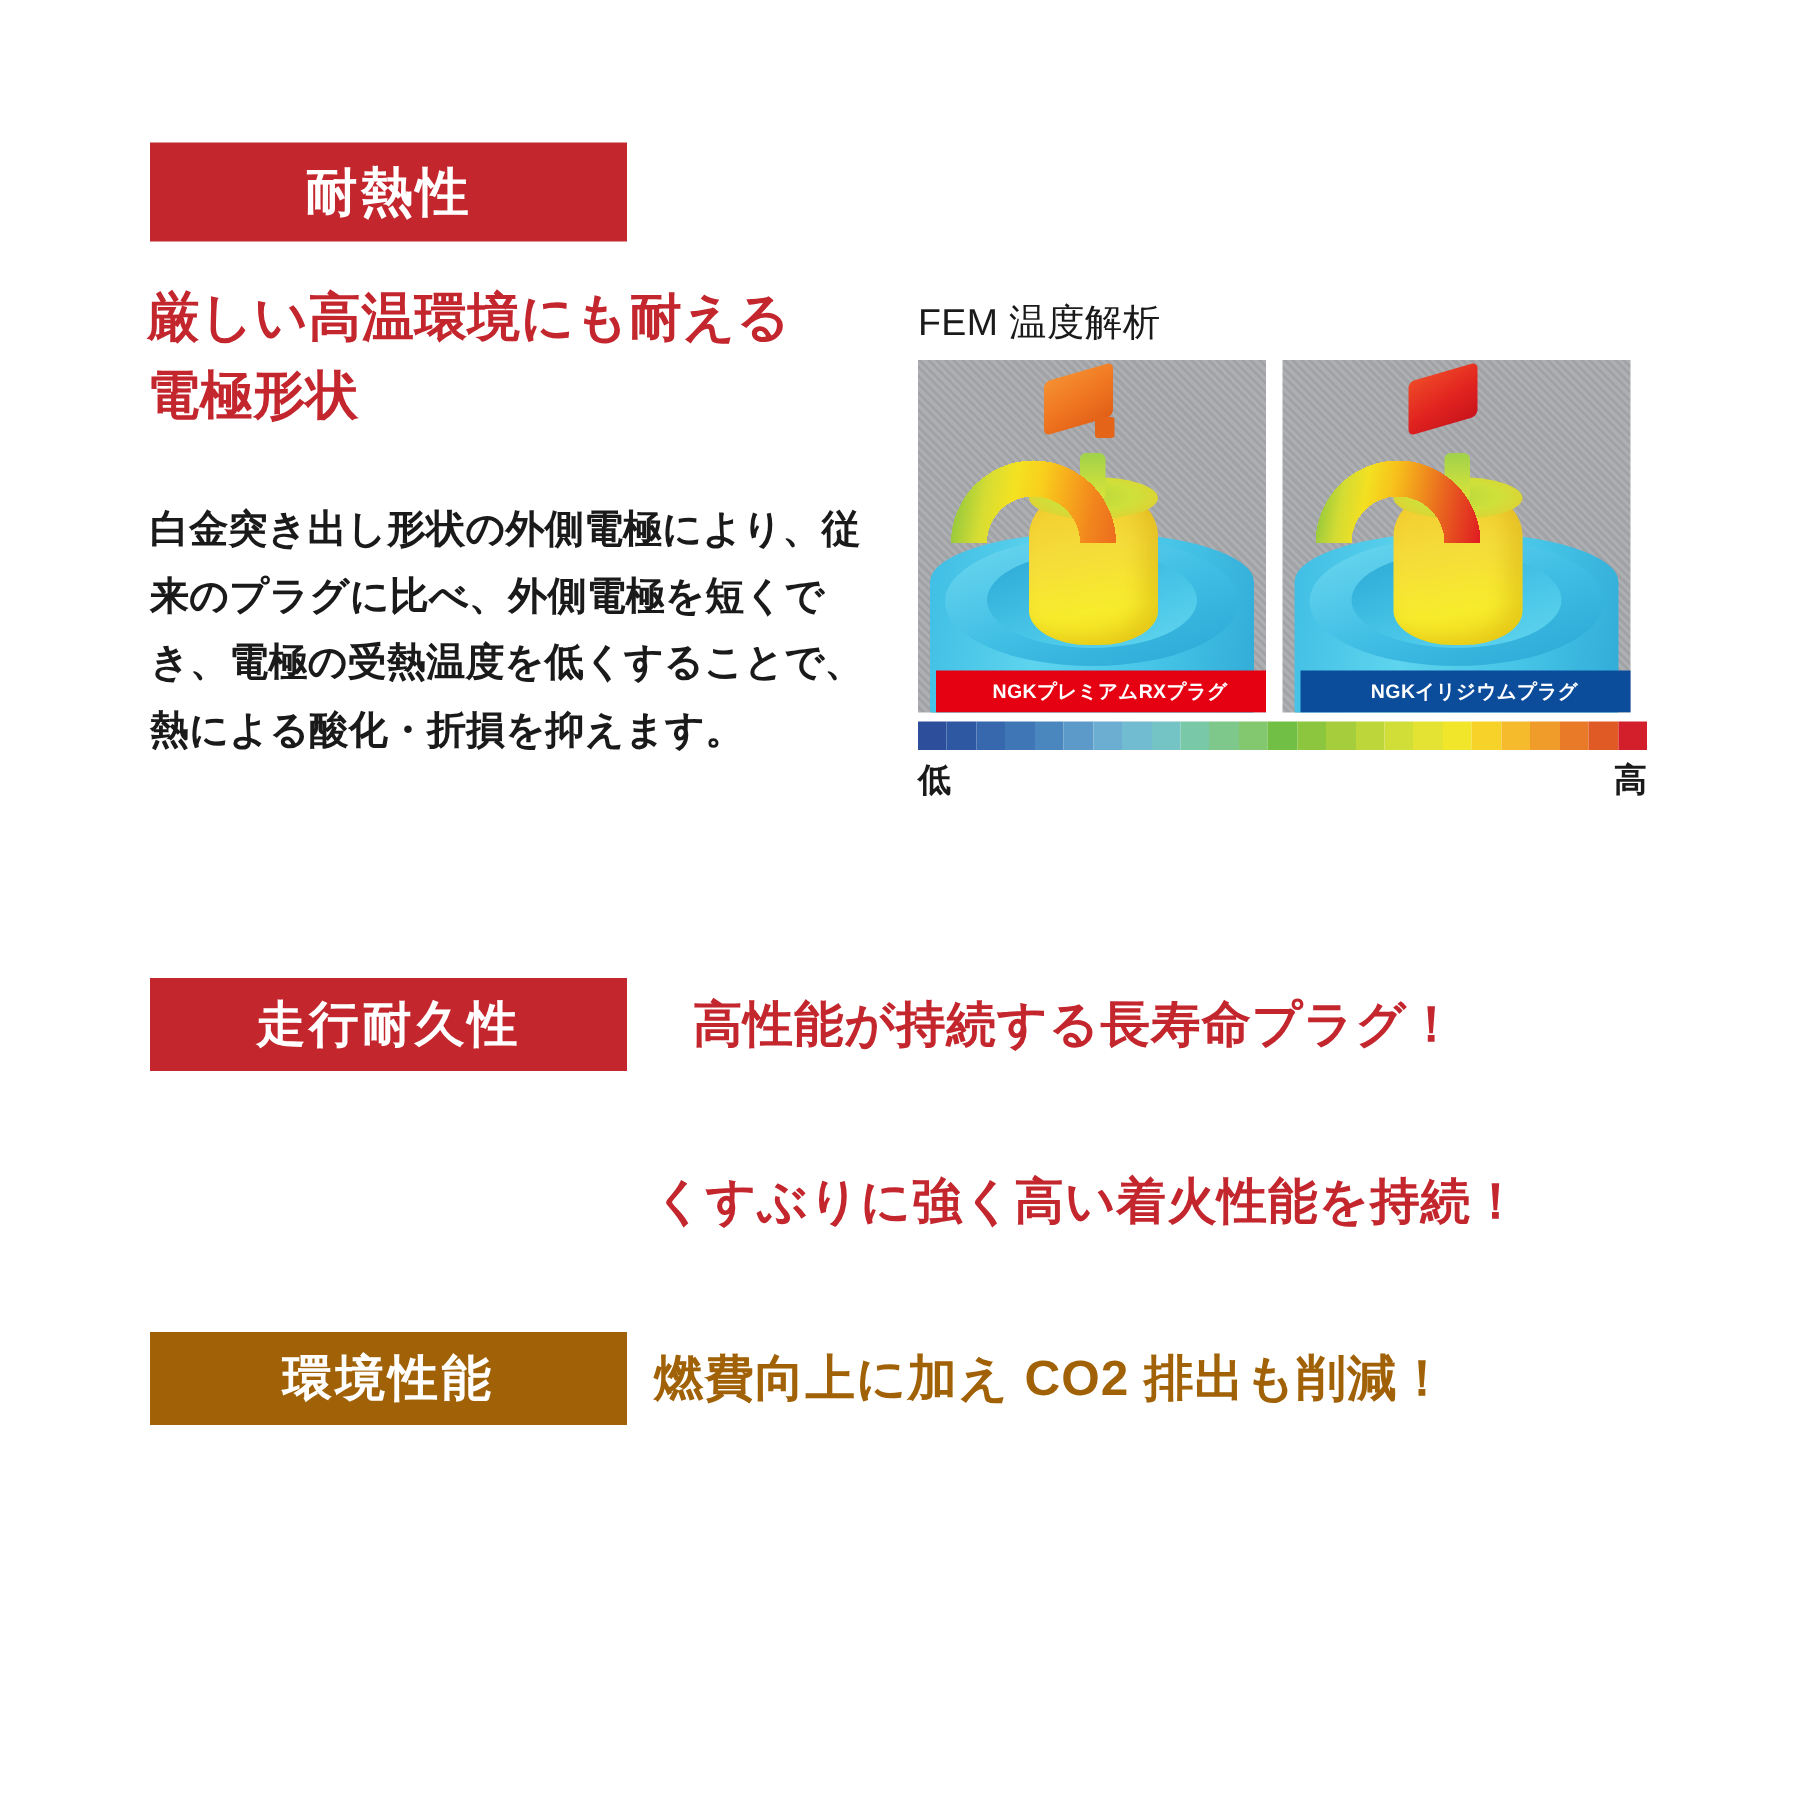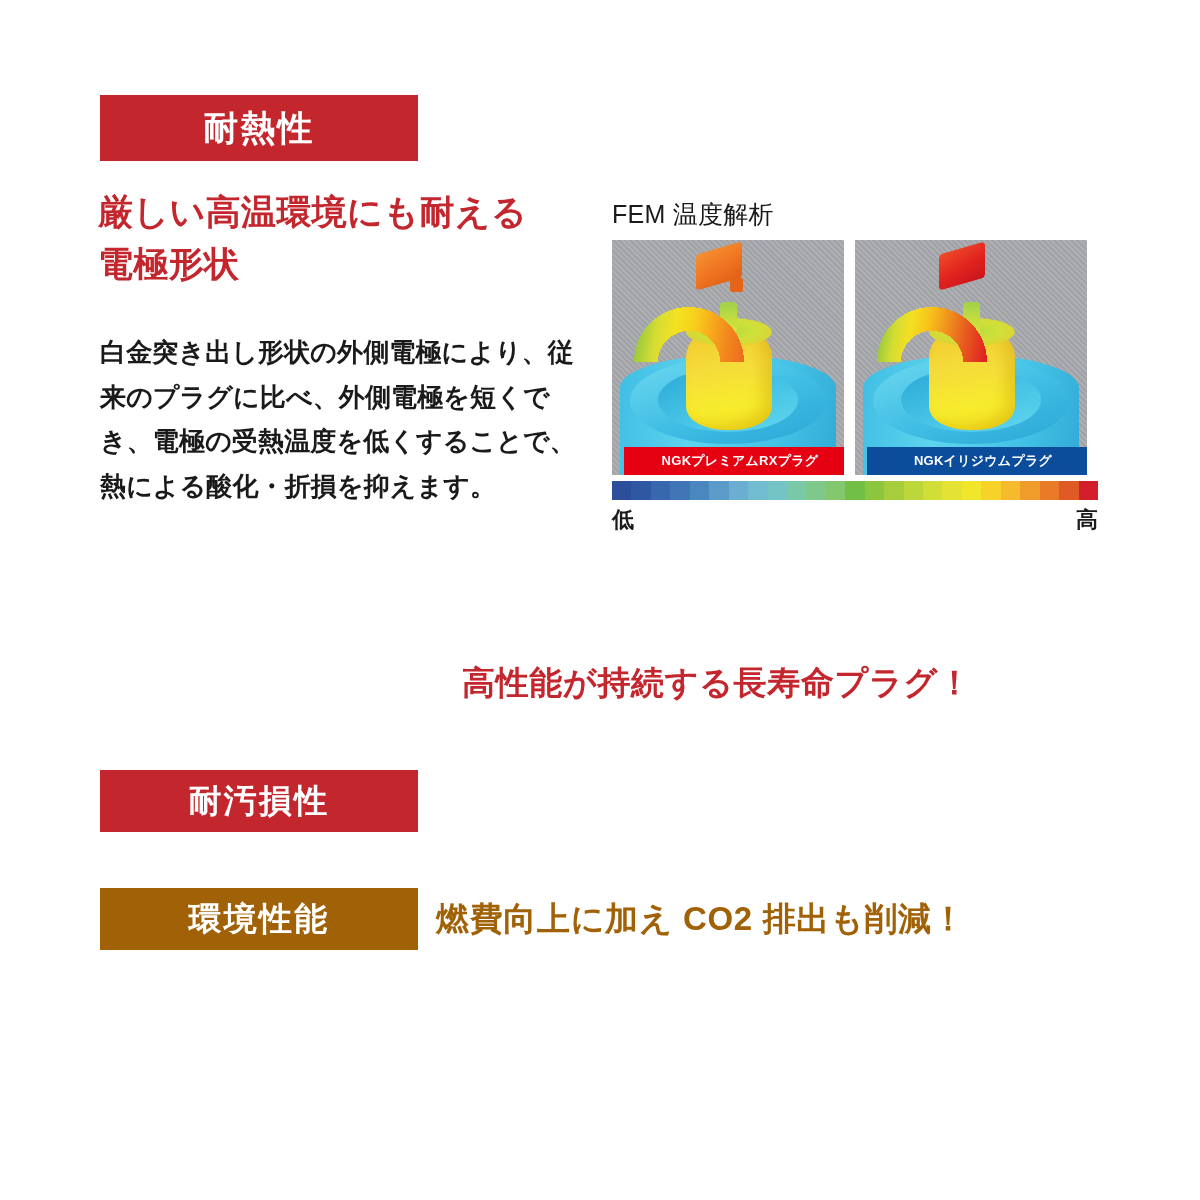--- a/index.html
+++ b/index.html
@@ -339,25 +339,26 @@
       <div class="scale-label" id="scale-label-low">低</div>
       <div class="scale-label" id="scale-label-high">高</div>
     </div>
 
   </div>
 </div>
 
 <div id="feature-rows">
 
   <div class="feature-row" id="feature-row-0">
+    <div class="feature-badge" style="background: rgb(196, 38, 46);">走行耐久性</div>
     <div class="feature-text" style="color: rgb(196, 38, 46); margin-left: 26px;">高性能が持続する長寿命プラグ！</div>
   </div>
 
   <div class="feature-row" id="feature-row-1">
-    <div class="feature-badge" style="background: rgb(196, 38, 46);">耐汚損性</div>
+    <div class="feature-text" style="color: rgb(196, 38, 46);">くすぶりに強く高い着火性能を持続！</div>
   </div>
 
   <div class="feature-row" id="feature-row-2">
     <div class="feature-badge" style="background: #a16207;">環境性能</div>
     <div class="feature-text" style="color: #a16207;">燃費向上に加え CO2 排出も削減！</div>
   </div>
 
 </div>
 
 </body></html>

